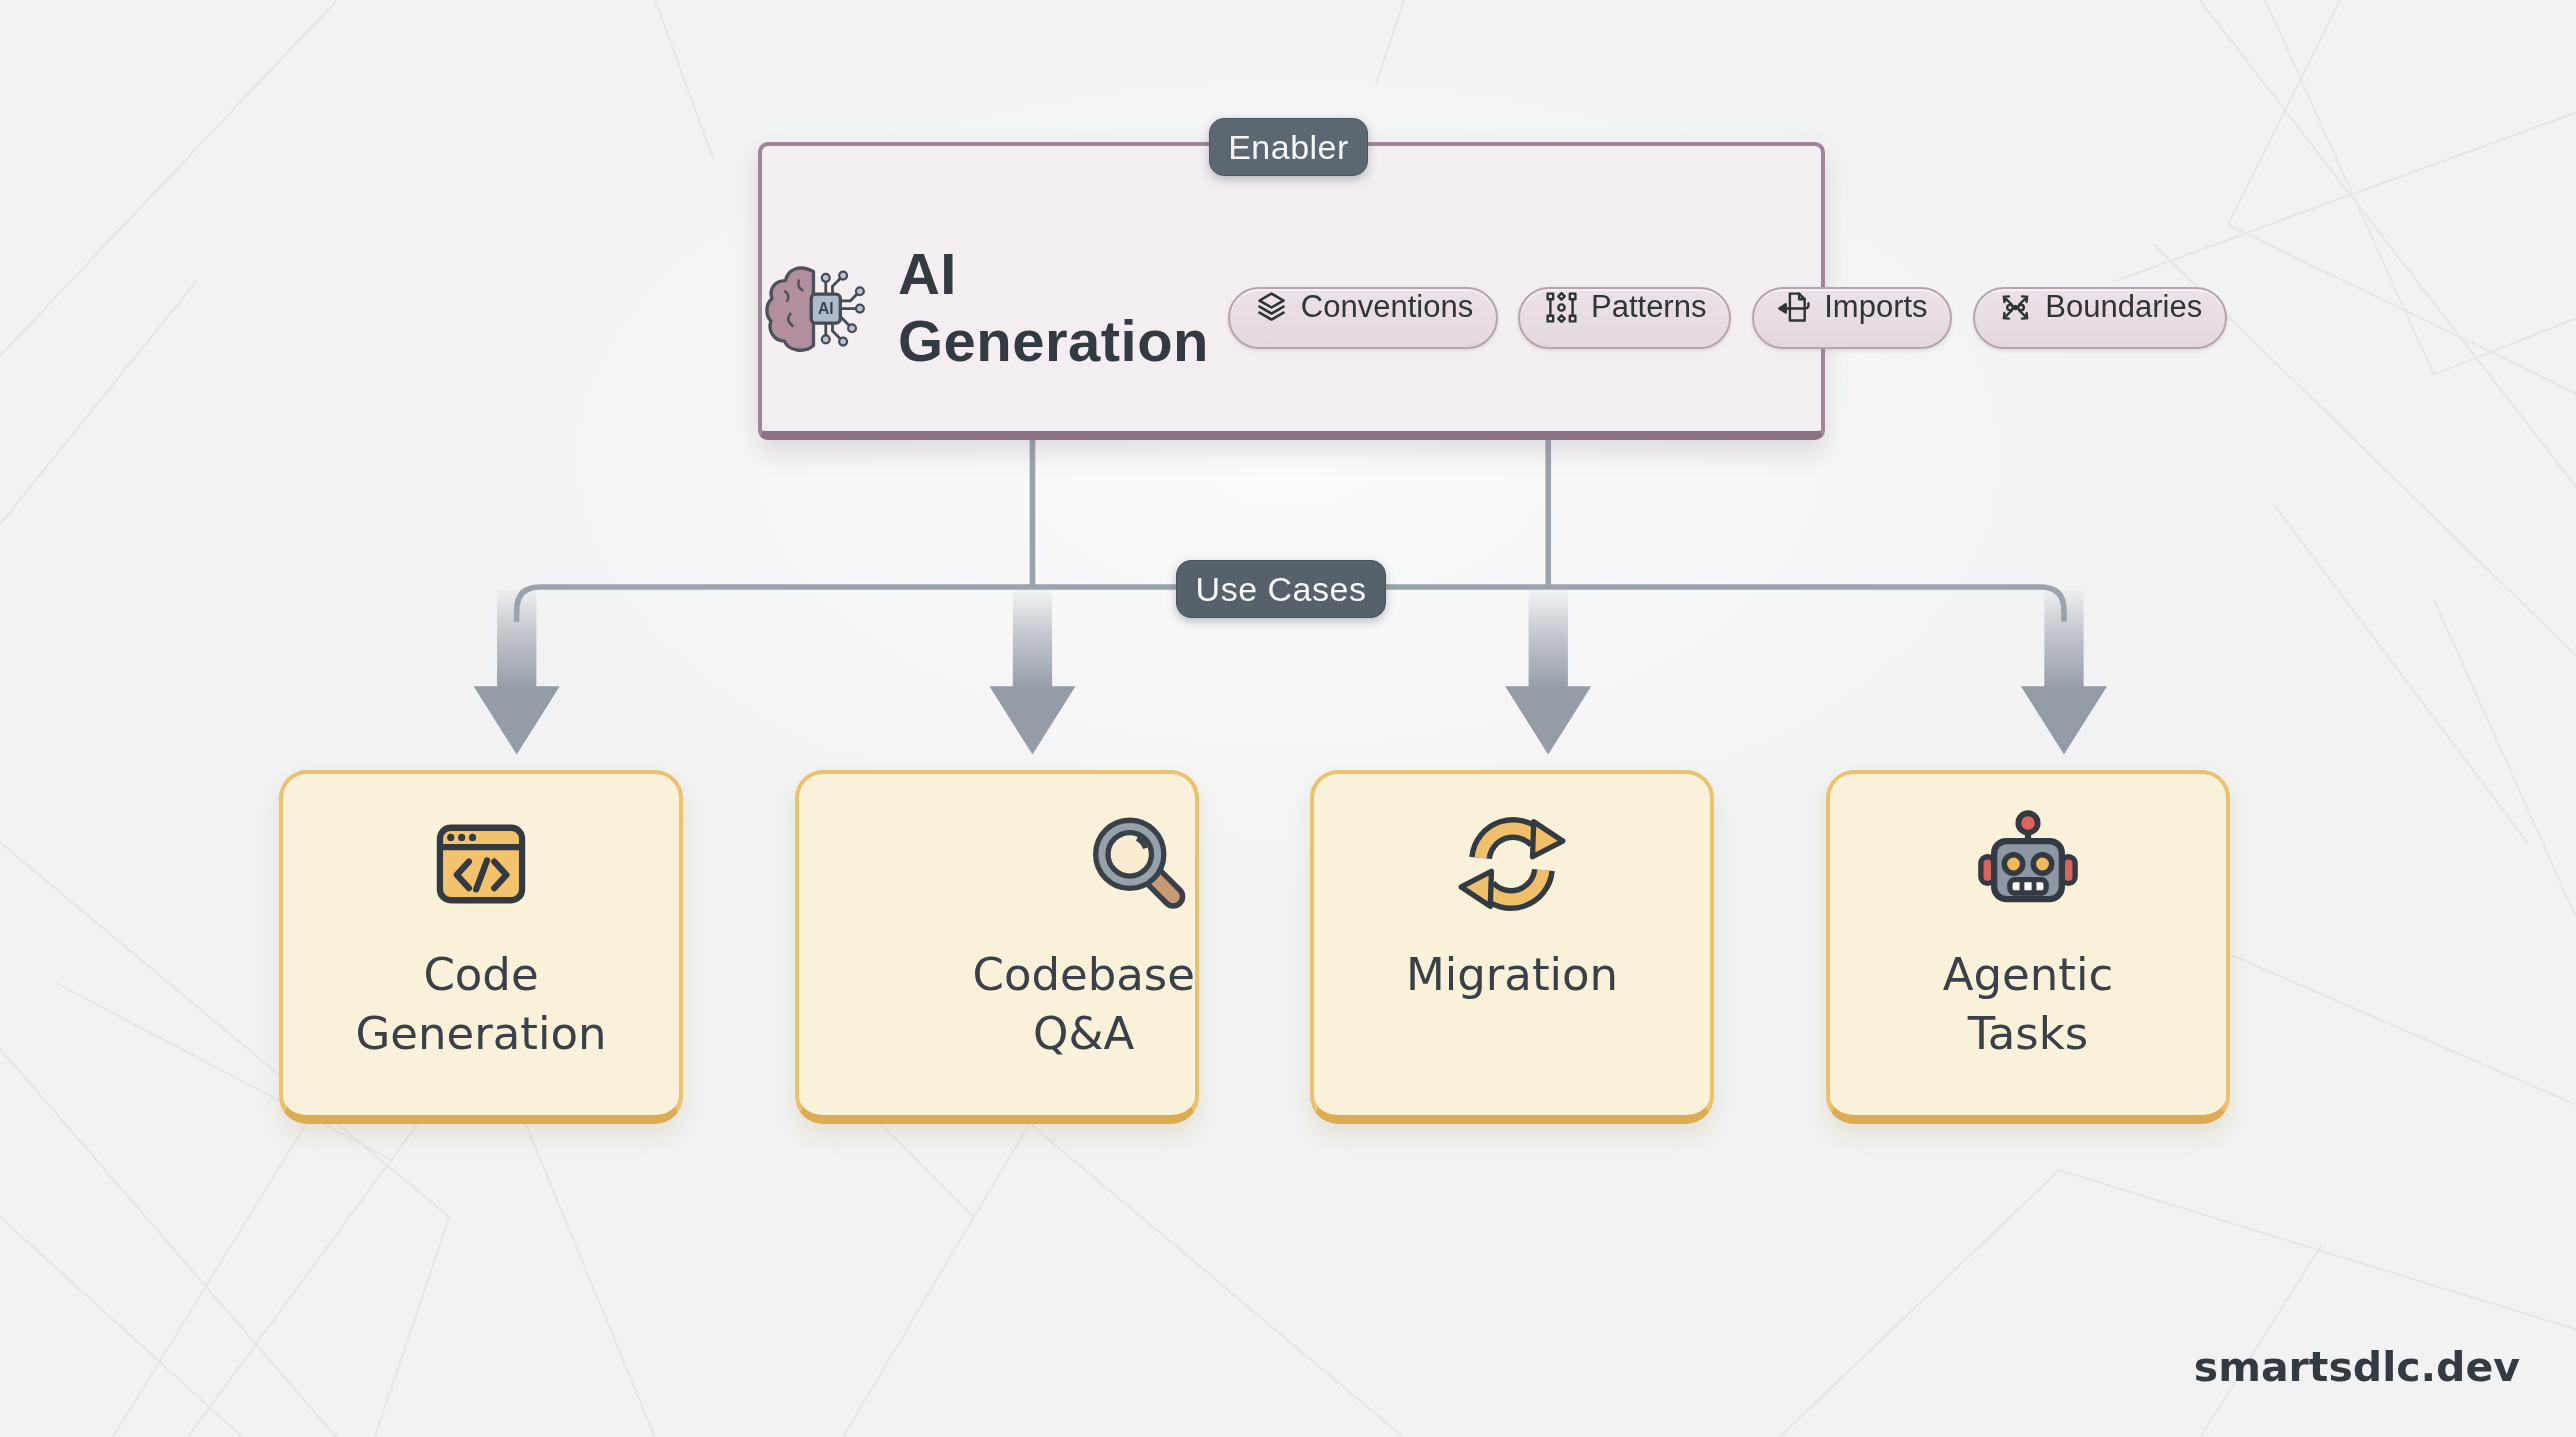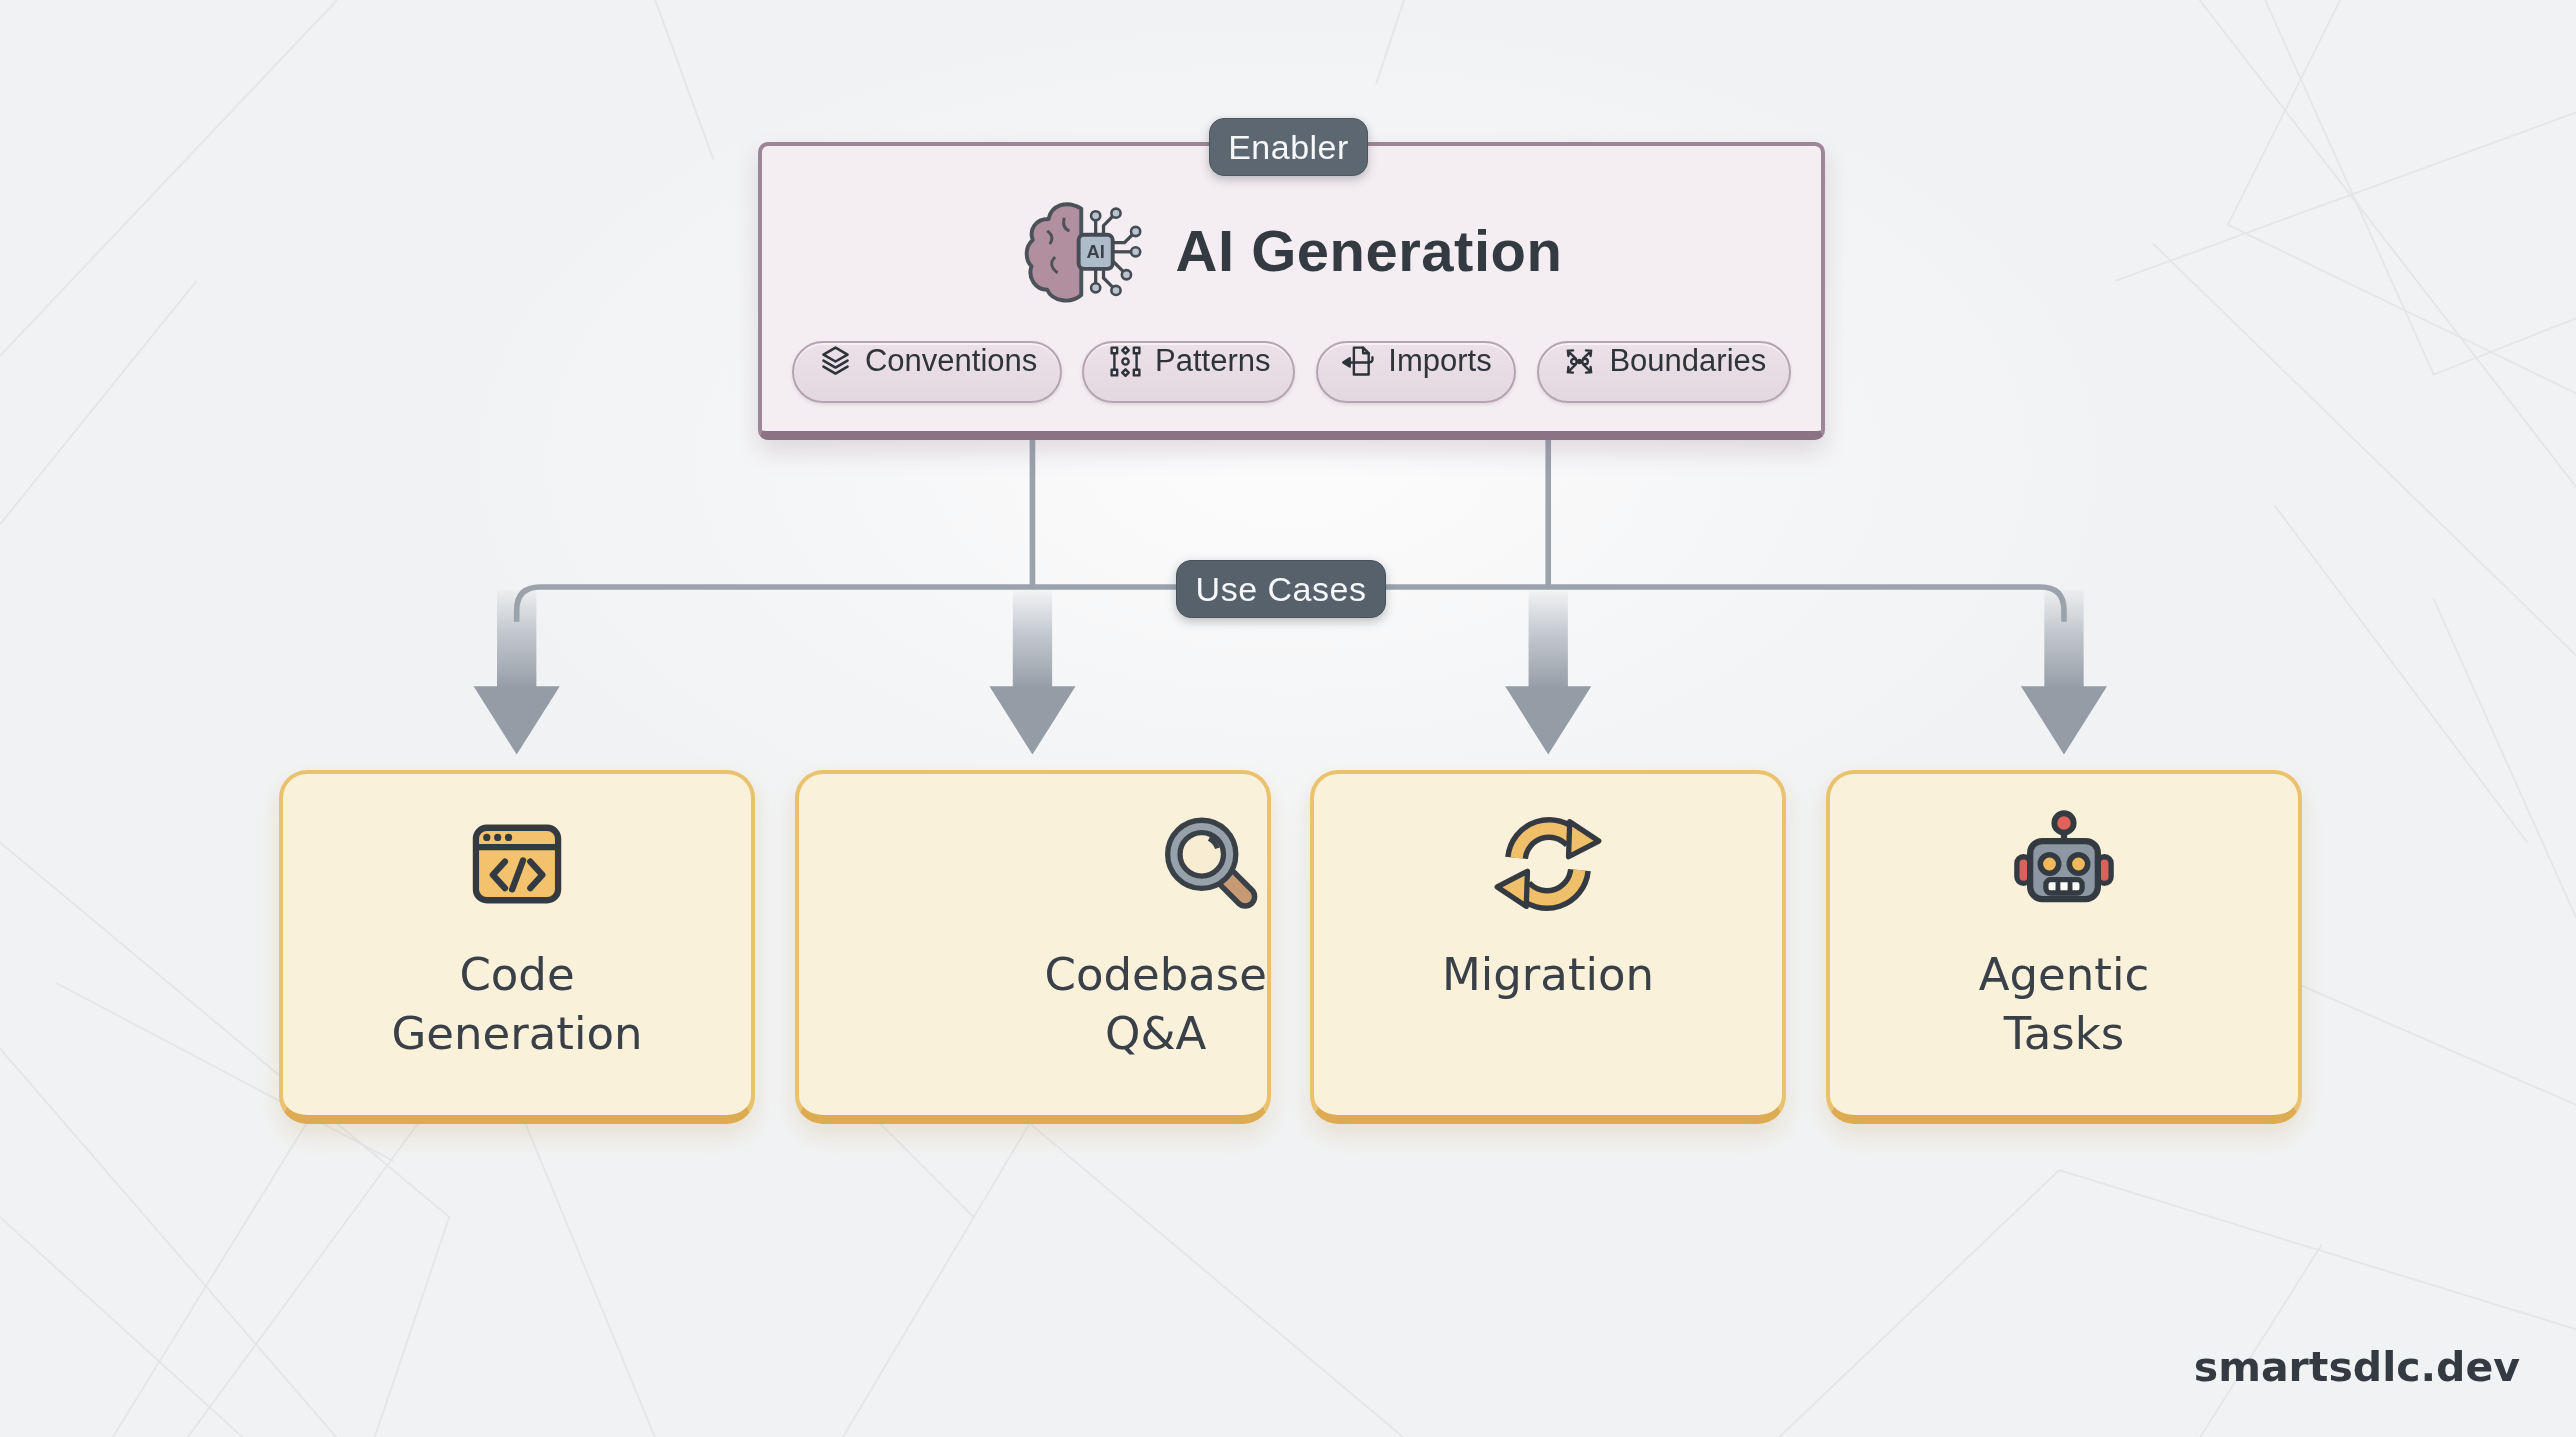--- a/index.html
+++ b/index.html
@@ -11,21 +11,21 @@
       #f1f2f3;
   }
   svg{display:block;}
   .bg-pattern{position:absolute;inset:0;pointer-events:none;}
 
   
   .enabler-card{position:absolute;left:758px;top:142px;width:1067px;height:298px;
     box-sizing:border-box;background:#f4eef2;
     border:4.7px solid #9c8698;border-bottom:9.4px solid #8b7384;border-radius:10px;
     box-shadow:0 11.2px 24px rgba(125,100,120,.20);
-    display:flex;flex-direction:column;align-items:center;padding-top:37px;}
+    display:flex;flex-direction:row;align-items:center;padding-top:37px;}
   .enabler-header{display:flex;align-items:center;gap:24px;height:135px;}
   .enabler-title{font-size:58px;font-weight:700;color:#333a42;letter-spacing:0.5px;}
 
   .badge{position:absolute;box-sizing:border-box;display:flex;align-items:center;justify-content:center;
     color:#f5f7f8;font-size:34px;letter-spacing:0.5px;border-radius:15px;
     box-shadow:0 3.7px 9.4px rgba(60,70,80,.30);}
   .badge-enabler{left:1209px;top:118px;width:159px;height:58px;background:#5d6771;border:1.9px solid #4c565f;}
   .badge-usecases{left:1176px;top:560px;width:210px;height:58px;background:#57616b;border:1.9px solid #48525b;}
 
   
@@ -33,21 +33,21 @@
   .chip{display:flex;gap:11.2px;height:62px;padding:0 22.5px;
     box-sizing:border-box;border:2.3px solid #b5a4b0;border-radius:31px;
     background:linear-gradient(#ece1e8,#e4d8e0);
     box-shadow:inset 0 1.9px 0 rgba(255,255,255,.55), 0 1.9px 3.7px rgba(130,110,125,.18);}
   .chip-label{font-size:31px;color:#2f343b;}
 
   
   .connectors{position:absolute;inset:0;pointer-events:none;}
 
   
-  .uc-card{position:absolute;top:770px;width:476px;height:354px;box-sizing:border-box;
+  .uc-card{position:absolute;top:770px;width:404px;height:354px;box-sizing:border-box;
     background:#faf1da;border:4.7px solid #eac26e;border-bottom:9.4px solid #ddab52;border-radius:28px;
     box-shadow:0 11.2px 22.5px rgba(190,160,90,.20);
     display:flex;flex-direction:column;align-items:center;padding-top:32px;}
   .uc-1{left:279px;} .uc-2{left:795px;align-items:flex-end;} .uc-3{left:1310px;} .uc-4{left:1826px;}
   .uc-icon{width:116px;height:116px;}
   .uc-label{margin-top:22.5px;font-family:"DejaVu Sans","Liberation Sans",sans-serif;
     font-size:45px;line-height:1.32;color:#394048;text-align:center;white-space:pre-line;}
 
   .footer-brand{position:absolute;right:56px;bottom:47px;
     font-family:"DejaVu Sans","Liberation Sans",sans-serif;

